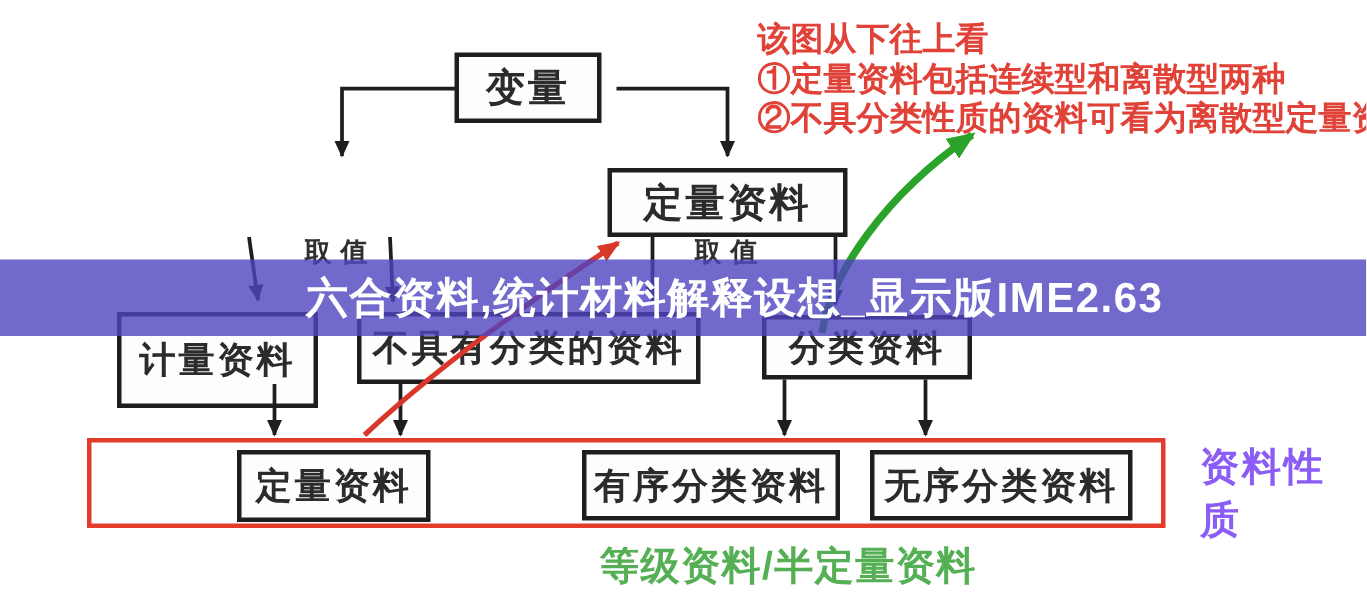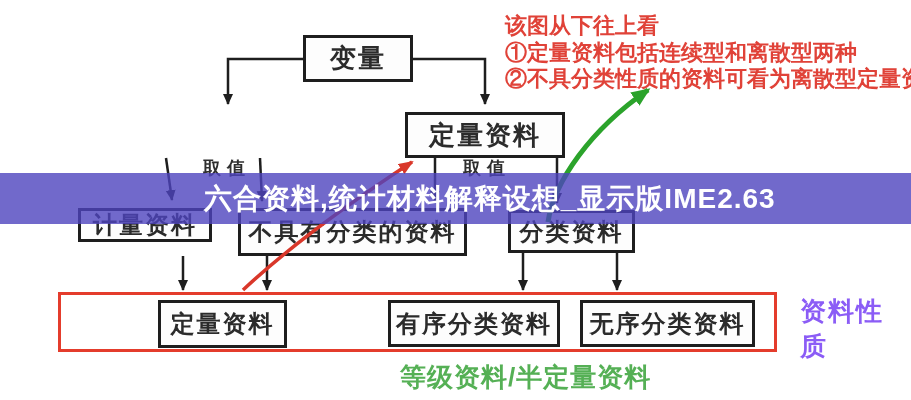--- a/index.html
+++ b/index.html
@@ -43,41 +43,41 @@
     position:absolute;left:204px;top:173px;height:51px;line-height:51px;
     color:#ffffff;font-weight:bold;font-size:28px;z-index:4;
     letter-spacing:1px;white-space:nowrap;
   }
 </style>
 </head>
 <body>
 
 <div id="stage">
 
-  <div class="node fs26" style="left:303px;top:35px;width:110px;height:47px;">
+  <div class="node fs26" style="left:303px;top:35px;width:98px;height:47px;">
     <span>变量</span>
   </div>
 
 
   <div class="node fs26" style="left:405px;top:112px;width:160px;height:46px;">
     <span>定量资料</span>
   </div>
 
   <div class="quzhi" style="left:203px;top:156px;">取值</div>
   <div class="quzhi" style="left:463px;top:156px;">取值</div>
 
-  <div class="node fs25" style="left:78px;top:208px;width:134px;height:34px;">
+  <div class="node fs25" style="left:78px;top:208px;width:134px;height:64px;">
     <span>计量资料</span>
   </div>
 
   <div class="node fs25" style="left:238px;top:208px;width:229px;height:48px;">
     <span>不具有分类的资料</span>
   </div>
 
-  <div class="node fs25" style="left:508px;top:210px;width:127px;height:43px;">
+  <div class="node fs25" style="left:508px;top:210px;width:140px;height:43px;">
     <span>分类资料</span>
   </div>
 
   <div class="group-rect"></div>
 
   <div class="node fs25" style="left:158px;top:300px;width:129px;height:48px;">
     <span>定量资料</span>
   </div>
 
   <div class="node fs25" style="left:388px;top:300px;width:172px;height:47px;">

